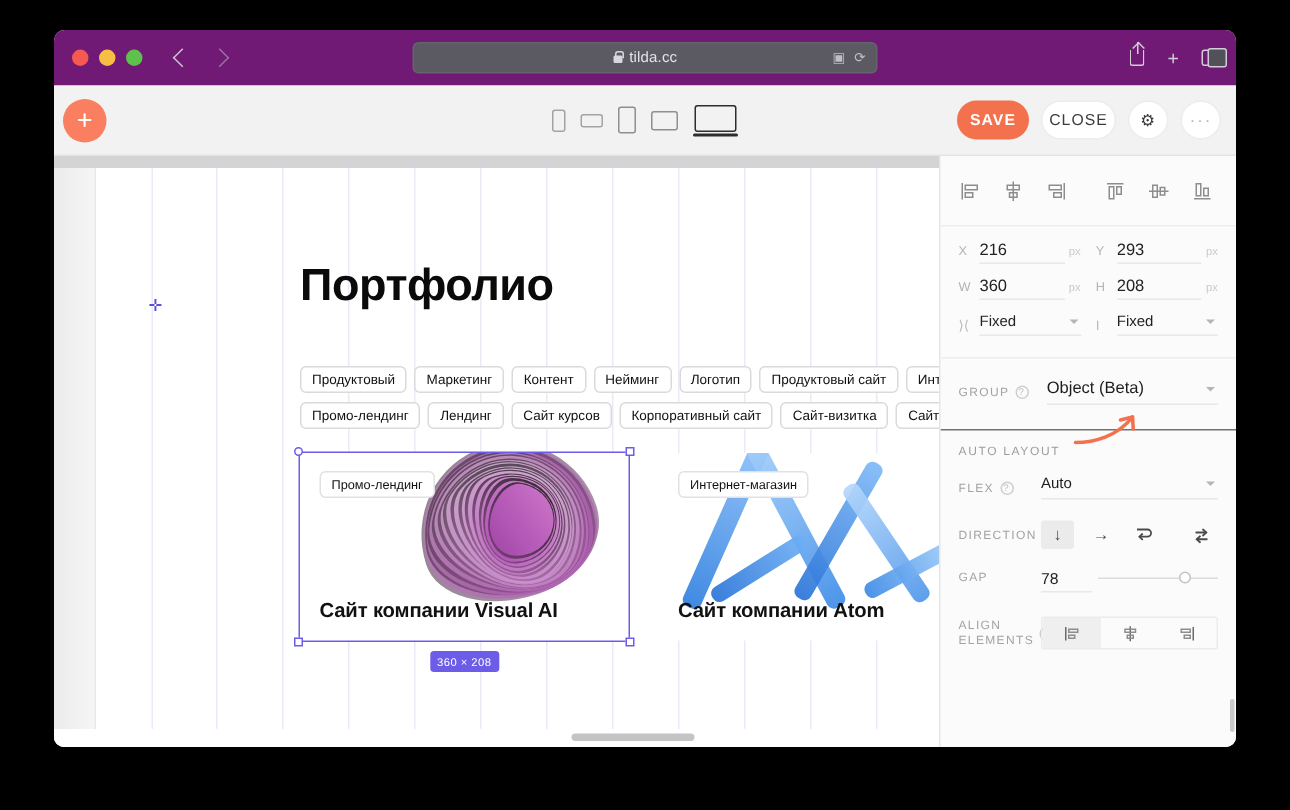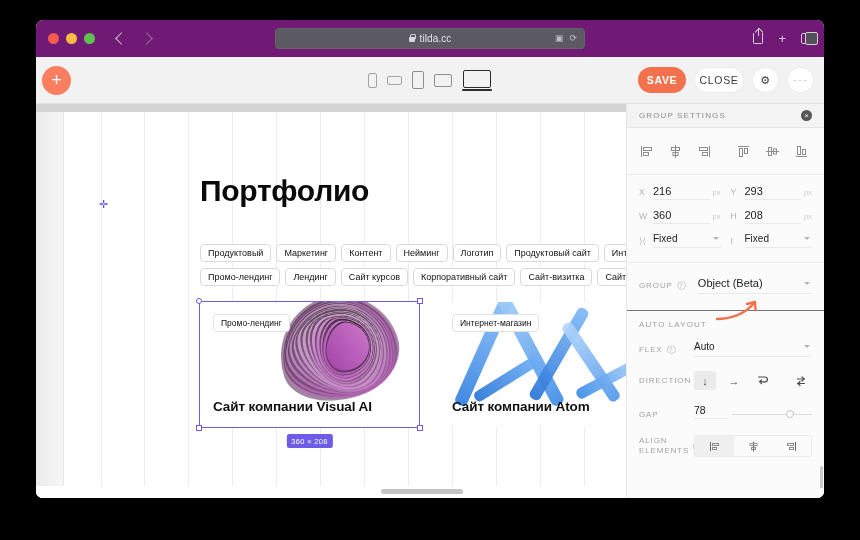--- a/index.html
+++ b/index.html
@@ -313,21 +313,21 @@
   }
   #direction-group { flex: 1; display: flex; align-items: center; }
   .dir-btn {
     width: 22px; height: 19px; display: flex; align-items: center; justify-content: center;
     color: #4a4a4a; font-size: 11px; cursor: pointer; border-radius: 2px;
     margin-right: 7px;
   }
   .dir-btn.active { background: #ebebeb; }
   #direction-reverse-button { margin-left: auto; margin-right: 0; }
 
-  #gap-row { display: flex; align-items: flex-end; padding: 0 12px 16px; }
+  #gap-row { display: flex; align-items: flex-start; padding: 0 12px 16px; }
   #gap-value {
     width: 34px; border: none; border-bottom: 1px solid #e8e8e8; background: transparent;
     font-size: 10.5px; color: #222; outline: none; padding-bottom: 2px;
     font-family: "Liberation Sans", sans-serif;
   }
   #gap-slider { flex: 1; margin-left: 4px; position: relative; height: 10px; cursor: pointer; }
   #gap-slider .track { position: absolute; left: 0; right: 0; top: 4.5px; height: 1px; background: #dcdcdc; }
   #gap-slider .knob {
     position: absolute; left: 68%; top: 1px; width: 8px; height: 8px;
     border-radius: 50%; background: #fff; border: 1px solid #c3c3c3;
@@ -510,24 +510,20 @@
         </div>
       </div>
 
       <div id="h-scrollbar">
         <div id="h-scrollbar-thumb"></div>
       </div>
     </div>
 
     <div id="group-settings-panel">
 
-      <div id="panel-header">
-        <span id="panel-title">GROUP SETTINGS</span>
-        <span id="panel-close-button">×</span>
-      </div>
 
       <div class="panel-section" id="align-section">
         <div class="align-group">
           <div class="align-btn">
             <svg width="15" height="15" viewBox="0 0 15 15">
                 <rect x="2" y="2" width="1" height="11" fill="#8d8d8d"></rect>
                 <rect x="4.5" y="3.5" width="8" height="3" fill="none" stroke="#8d8d8d" stroke-width="1"></rect>
                 <rect x="4.5" y="8.5" width="5" height="3" fill="none" stroke="#8d8d8d" stroke-width="1"></rect>
               </svg>
           </div>

